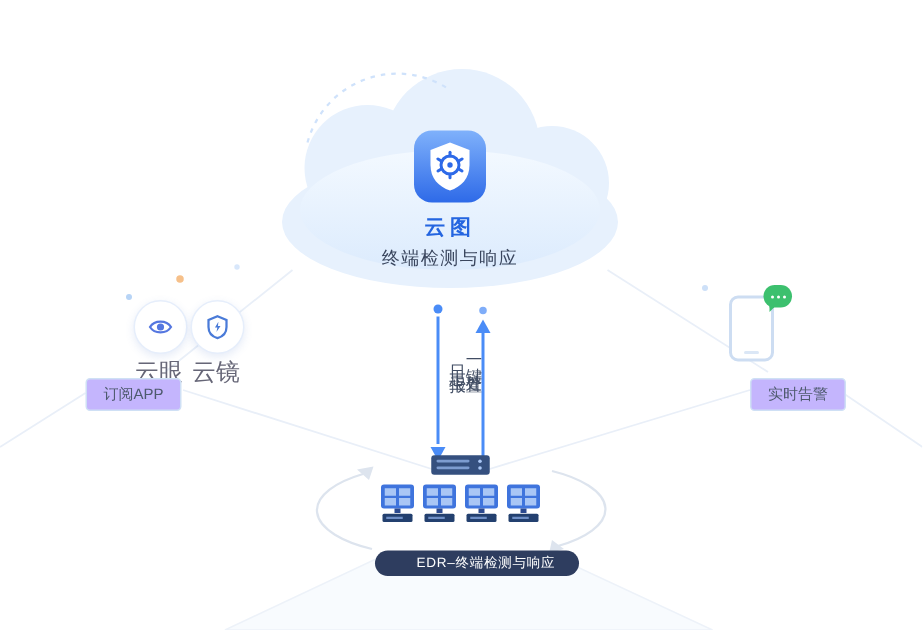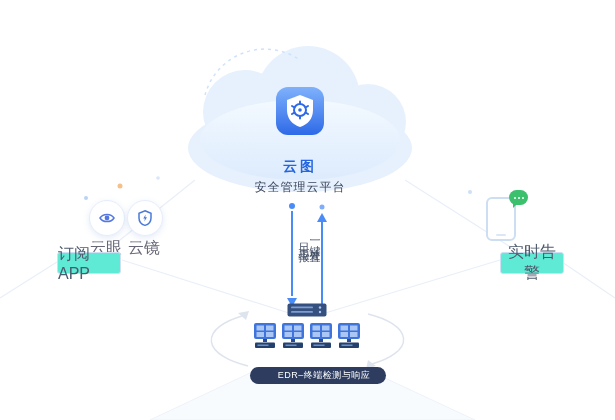--- a/index.html
+++ b/index.html
@@ -6,34 +6,34 @@
   .canvas{
     position:relative;width:615px;height:420px;background:#ffffff;
     font-family:"Liberation Sans",sans-serif;overflow:hidden;
   }
   .bg-svg{position:absolute;left:0;top:0;}
   .cloud-content{
     position:absolute;left:252px;top:84px;width:96px;text-align:center;
   }
   .shield-wrap{display:inline-block;}
   .cloud-title{
-    margin-top:16px;font-size:14px;font-weight:bold;color:#2465e0;letter-spacing:3px;
+    margin-top:0;font-size:14px;font-weight:bold;color:#2465e0;letter-spacing:3px;
   }
   .cloud-sub{margin-top:3px;font-size:12px;color:#3a465e;letter-spacing:1px;}
   .icon-circle{
     position:absolute;width:34px;height:34px;border-radius:50%;background:#fff;
     border:1px solid #e6eefb;box-shadow:0 2px 6px rgba(80,120,200,.15);
     display:flex;align-items:center;justify-content:center;
   }
   .icon-label{
     position:absolute;width:34px;text-align:center;font-size:16px;color:#667;
   }
   .tag-box{
     position:absolute;height:20px;border:1px solid #cfe0f5;border-radius:3px;
-    background:#5eead4;font-size:16px;color:#4e5a6e;
+    background:#c4b5fd;font-size:10px;color:#4e5a6e;
     display:flex;align-items:center;justify-content:center;
   }
   .v-label{
     position:absolute;writing-mode:vertical-rl;text-orientation:upright;
     font-size:11px;color:#414d63;letter-spacing:3px;line-height:13px;
   }
   .phone{
     position:absolute;left:486px;top:197px;width:30px;height:44px;
     border:2px solid #cdddf2;border-radius:6px;background:#fff;box-sizing:border-box;
   }
@@ -140,21 +140,21 @@
           <line x1="27" y1="32" x2="27" y2="34.5"></line>
           <line x1="19" y1="22" x2="21.5" y2="23.5"></line>
           <line x1="32.5" y1="28.5" x2="35" y2="30"></line>
           <line x1="19" y1="30" x2="21.5" y2="28.5"></line>
           <line x1="32.5" y1="23.5" x2="35" y2="22"></line>
         </g>
         <circle cx="27" cy="26" r="1.8" fill="#2e6ae8"></circle>
       </svg>
     </span>
     <div class="cloud-title">云图</div>
-    <div class="cloud-sub">安全管理云平台</div>
+    <div class="cloud-sub">终端检测与响应</div>
   </div>
 
   <div class="icon-circle" style="left:89px;top:200px;">
     <svg width="18" height="18" viewBox="0 0 18 18">
       <path d="M2 9 C5 4.2 13 4.2 16 9 C13 13.8 5 13.8 2 9 Z" fill="none" stroke="#5577e0" stroke-width="1.5"></path>
       <circle cx="9" cy="9" r="2.4" fill="#5577e0"></circle>
     </svg>
   </div>
   <div class="icon-circle" style="left:127px;top:200px;">
     <svg width="18" height="18" viewBox="0 0 18 18">

